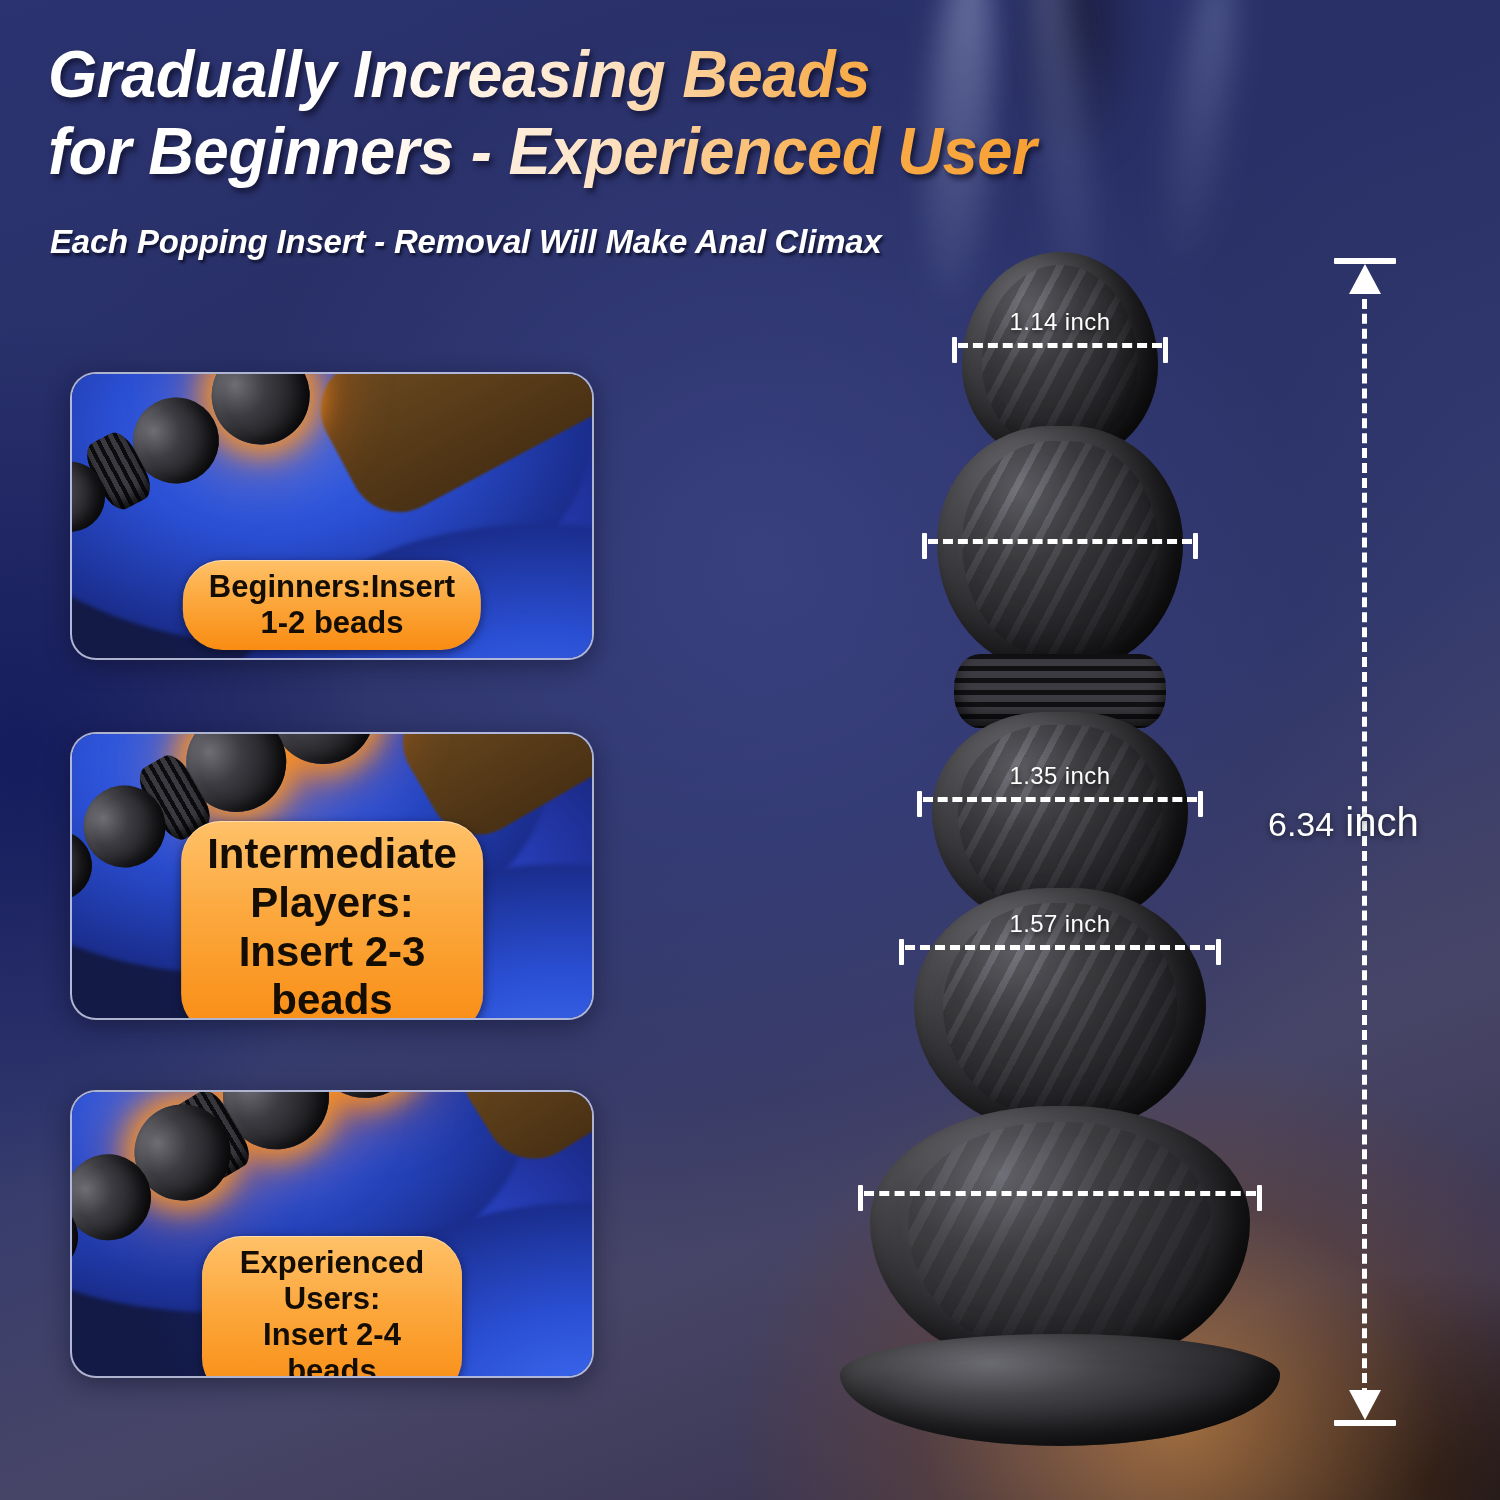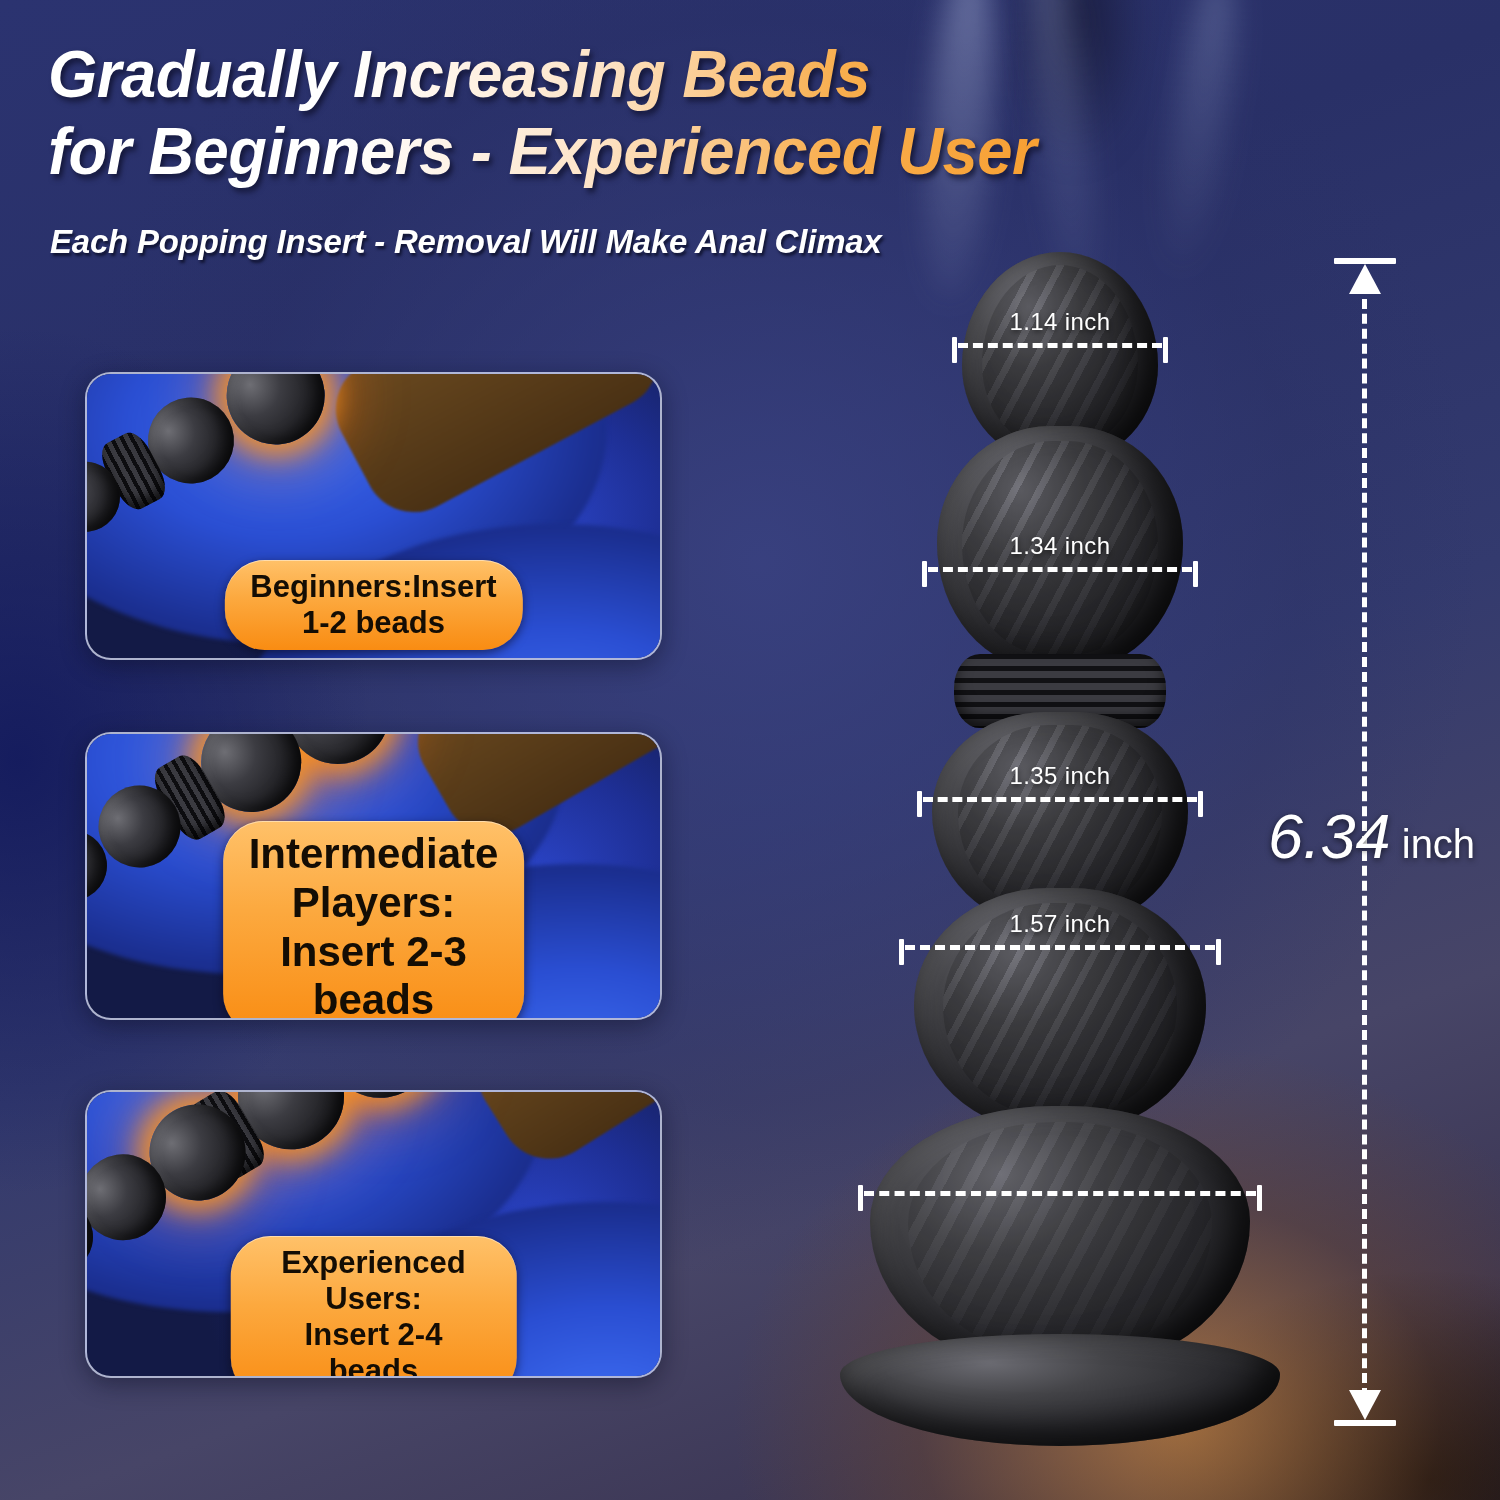--- a/index.html
+++ b/index.html
@@ -52,21 +52,21 @@
   .subhead {
     position:absolute; left:50px; top:222px; width:1200px;
     font-weight:bold; font-style:italic; font-size:34px;
     color:#ffffff; letter-spacing:-0.2px;
     text-shadow:2px 3px 3px rgba(10,12,36,0.8);
     transform:scaleX(0.97); transform-origin:left center;
   }
 
   
   .panel {
-    position:absolute; left:85px; width:577px; height:288px;
+    position:absolute; left:70px; width:524px; height:288px;
     border:2px solid rgba(214,219,240,0.80);
     border-radius:26px;
     overflow:hidden;
     background:
       radial-gradient(ellipse 340px 300px at 78% 52%, #2b45c9 0%, #1e2f95 38%, #16205e 70%, #131a46 100%),
       linear-gradient(130deg, #1b2360 0%, #141a4d 100%);
     box-shadow:0 6px 24px rgba(8,10,30,0.45);
   }
   .panel.p1 { top:372px; }
   .panel.p2 { top:732px; }
@@ -197,21 +197,21 @@
     position:absolute; left:-13px; width:0; height:0;
     border-left:16px solid transparent; border-right:16px solid transparent;
   }
   .vdim .arrow.up { top:6px; border-bottom:30px solid #fff; }
   .vdim .arrow.dn { bottom:6px; border-top:30px solid #fff; }
   .heightlabel {
     position:absolute; left:1268px; top:800px; z-index:21;
     color:#fff; white-space:nowrap;
     text-shadow:0 2px 6px rgba(0,0,0,0.6);
   }
-  .heightlabel .num { font-size:63px;font-style:italic; }
+  .heightlabel .num { font-size:34px; }
   .heightlabel .unit { font-size:40px; }
   .vcut {
     position:absolute; left:1352px; top:796px; width:26px; height:86px;
     background:transparent; z-index:22;
   }
 </style>
 </head>
 <body>
 
 <div id="stage">
@@ -319,21 +319,20 @@
 
     <div class="dim" style="top:78px; width:216px;">
       <div class="txt">1.14 inch</div>
       <div class="rule">
           <span class="cap l"></span>
           <span class="cap r"></span>
         </div>
     </div>
 
     <div class="dim" style="top:302px; width:276px;">
-      <div class="txt">1.34 inch</div>
       <div class="rule">
           <span class="cap l"></span>
           <span class="cap r"></span>
         </div>
     </div>
 
     <div class="dim" style="top:532px; width:286px;">
       <div class="txt">1.35 inch</div>
       <div class="rule">
           <span class="cap l"></span>

